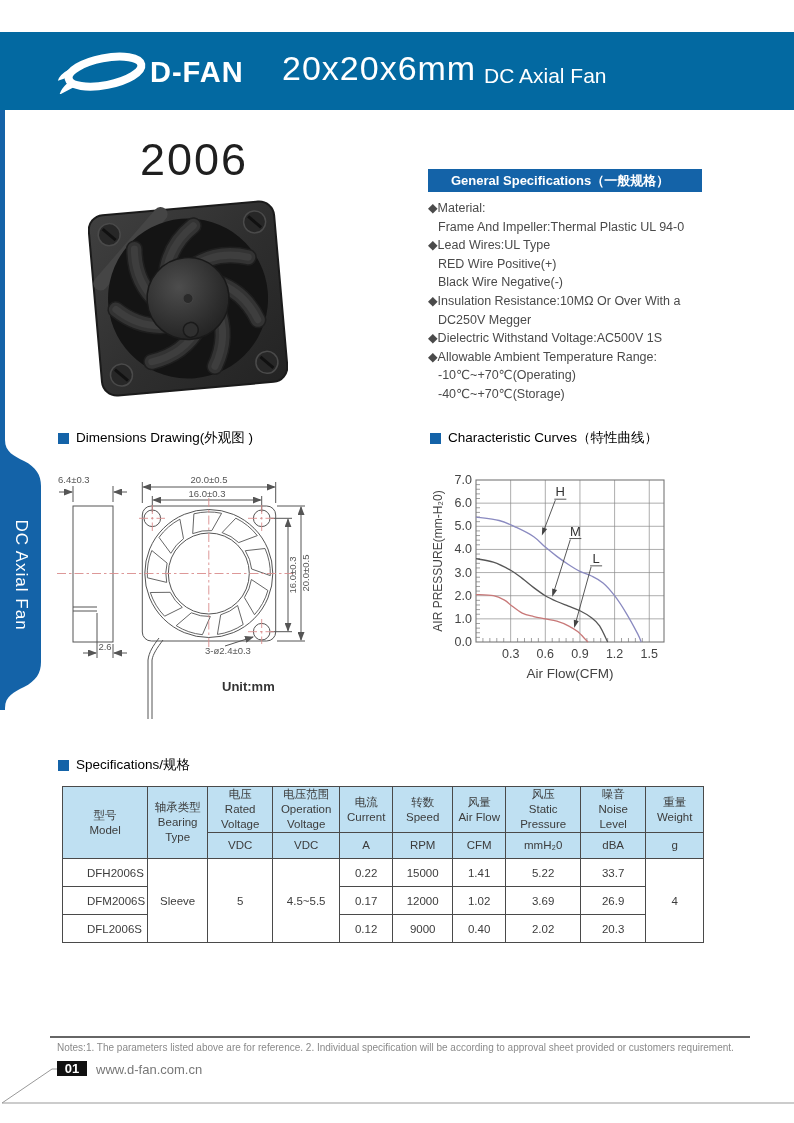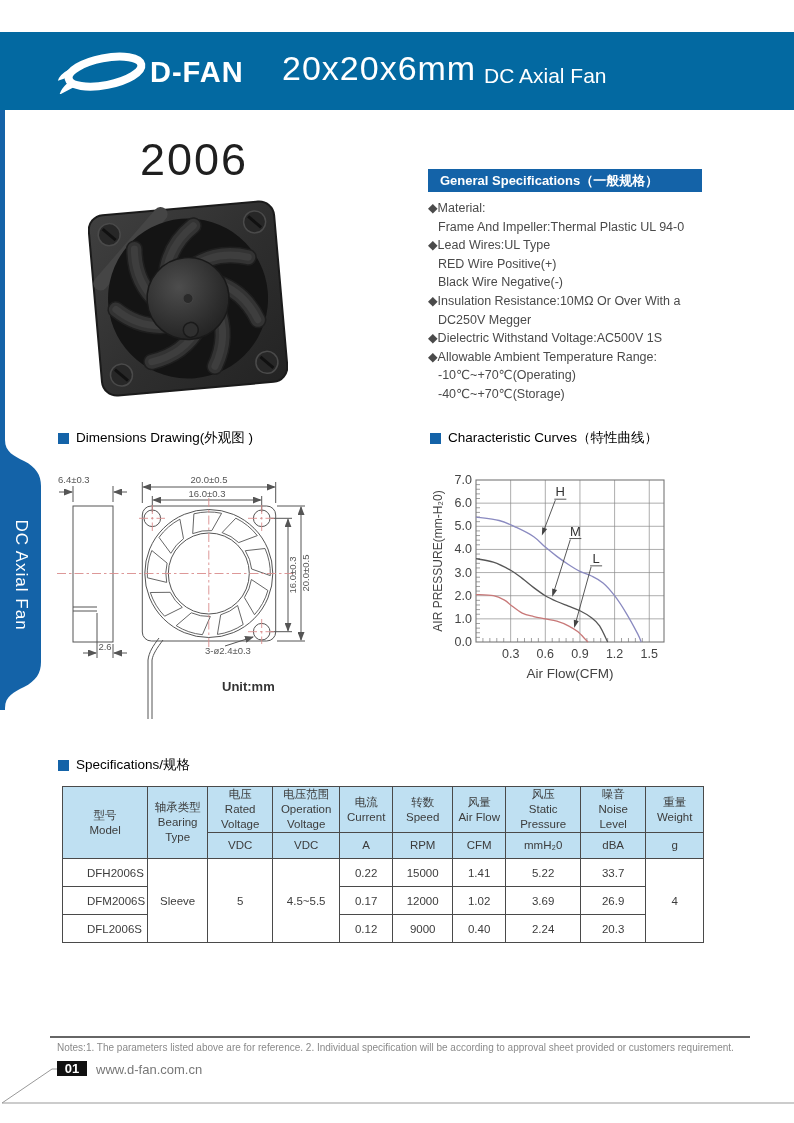--- a/index.html
+++ b/index.html
@@ -10,21 +10,21 @@
   .brand{position:absolute;left:150px;top:24px;color:#fff;font-size:29px;font-weight:bold;letter-spacing:1px;}
   .hd-title{position:absolute;left:282px;top:17px;color:#fff;font-size:34px;font-weight:normal;letter-spacing:1px;}
   .hd-sub{position:absolute;left:484px;top:32px;color:#fff;font-size:21px;}
   
   .tab-label{position:absolute;left:21px;top:575px;transform:translate(-50%,-50%) rotate(90deg);
              white-space:nowrap;color:#fff;font-size:17px;letter-spacing:1px;}
   
   .model-number{position:absolute;left:140px;top:134px;font-size:45px;color:#1f1f1f;letter-spacing:2px;}
   
   .gs-bar{position:absolute;left:428px;top:169px;width:274px;height:23px;background:#1463a8;
-          color:#fff;font-size:13px;font-weight:bold;line-height:23px;padding-left:12px;box-sizing:border-box;}
+          color:#fff;font-size:13px;font-weight:bold;line-height:23px;padding-left:23px;box-sizing:border-box;}
   .gs-lines{position:absolute;left:428px;top:199px;width:300px;font-size:12.5px;color:#4a4a4a;}
   .gs-lines div{height:18.6px;line-height:18.6px;white-space:nowrap;}
   .gs-lines div.cont{padding-left:10px;}
   
   .sec-title{position:absolute;display:flex;align-items:center;font-size:13.5px;color:#000000;}
   .sec-sq{width:11px;height:11px;background:#1463a8;margin-right:7px;flex:none;}
   
   table.spec{position:absolute;left:62px;top:786px;border-collapse:collapse;table-layout:fixed;
              font-size:11.5px;color:#3c3c3c;}
   table.spec th,table.spec td{border:1px solid #4a4a4a;font-weight:normal;text-align:center;padding:0 2px;}
@@ -388,21 +388,21 @@
           <td>12000</td>
           <td>1.02</td>
           <td>3.69</td>
           <td>26.9</td>
         </tr>
         <tr>
           <td class="mod">DFL2006S</td>
           <td>0.12</td>
           <td>9000</td>
           <td>0.40</td>
-          <td>2.24</td>
+          <td>2.02</td>
           <td>20.3</td>
         </tr>
       </tbody>
     </table>
 
   <div class="notes-line"></div>
   <div class="notes">Notes:1. The parameters listed above are for reference.   2. Individual specification will be according to approval sheet provided or customers requirement.</div>
   <div class="page-badge">01</div>
   <div class="website">www.d-fan.com.cn</div>
   <svg style="position:absolute;left:0;top:1060px;" width="794" height="50" viewBox="0 0 794 50">

